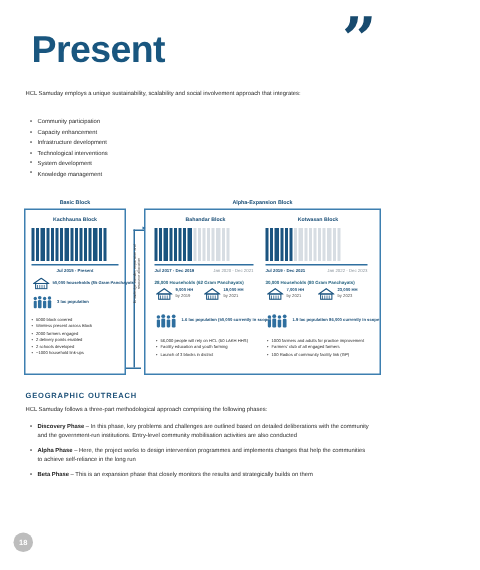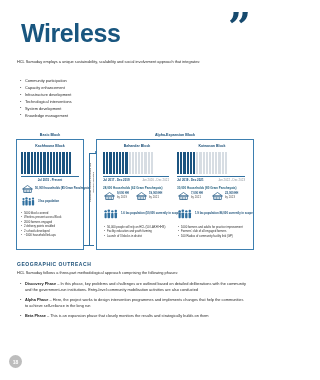--- a/index.html
+++ b/index.html
@@ -152,21 +152,21 @@
     background: #bdbdbd; color: #fff;
     font-size: 5px; font-weight: bold;
     display: flex; align-items: center; justify-content: center;
   }
 </style>
 </head>
 <body>
 
 <div class="page">
 
-  <div class="title">Wireless</div>
+  <div class="title">Present</div>
   <div class="quote">”</div>
 
   <div class="intro">HCL Samuday employs a unique sustainability, scalability and social involvement approach that integrates:</div>
   <ul class="bullets">
     <li>Community participation</li>
     <li>Capacity enhancement</li>
     <li>Infrastructure development</li>
     <li>Technological interventions</li>
     <li>System development</li>
     <li>Knowledge management</li>

